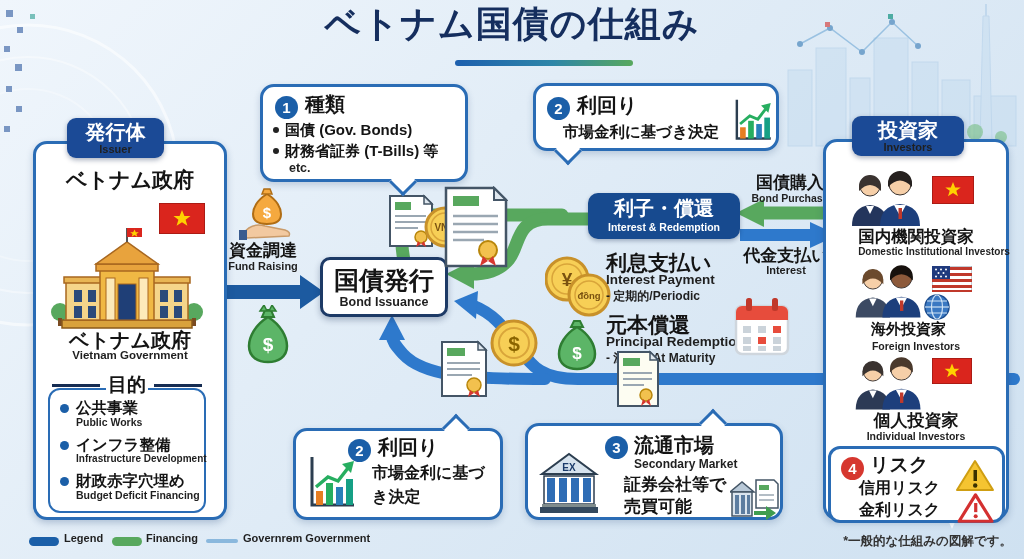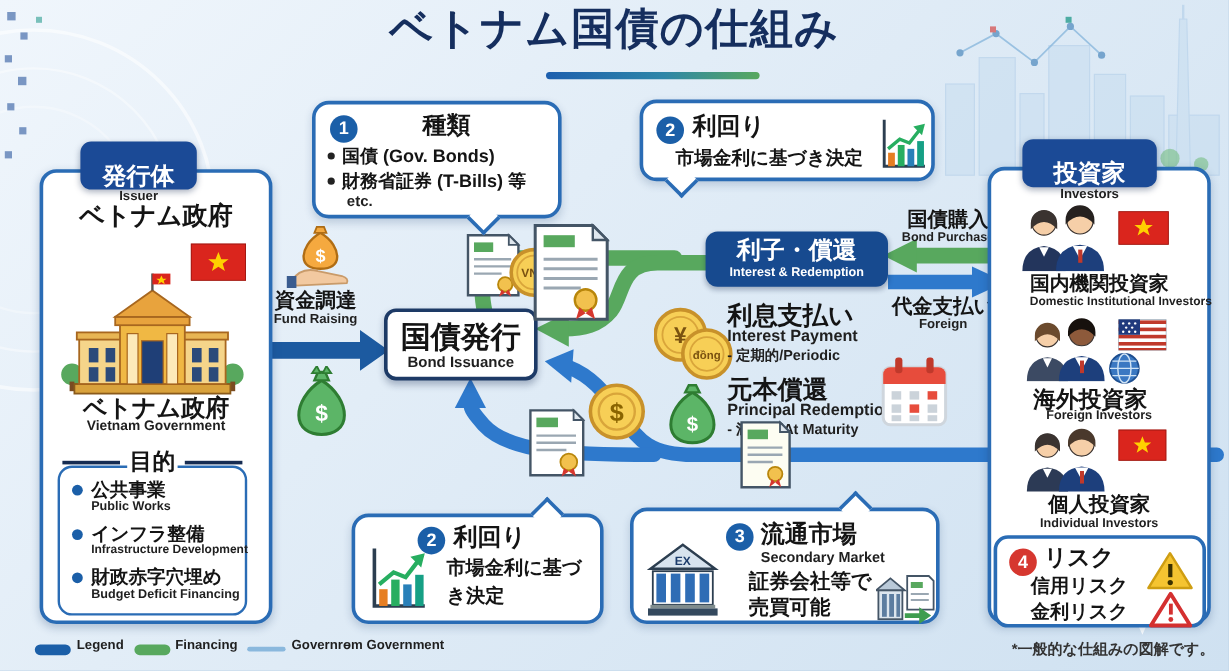--- a/index.html
+++ b/index.html
@@ -15,21 +15,21 @@
   #flows{z-index:1;}
   .icon{position:absolute;z-index:2;}
   .panel{position:absolute;background:#fff;border:3px solid #2a6cb5;border-radius:14px;
          box-shadow:0 3px 7px rgba(25,60,110,.25);z-index:3;}
   .bubble{position:absolute;background:#fff;border:3px solid #2a6cb5;border-radius:14px;
           box-shadow:0 3px 7px rgba(25,60,110,.2);z-index:3;}
   .tail{position:absolute;width:20px;height:20px;background:#fff;transform:rotate(45deg);}
   .tail.down{border-right:3px solid #2a6cb5;border-bottom:3px solid #2a6cb5;bottom:-13px;}
   .tail.up{border-left:3px solid #2a6cb5;border-top:3px solid #2a6cb5;top:-13px;}
   .badge{position:absolute;background:#1b4a96;color:#fff;border-radius:9px;text-align:center;
-         z-index:4;box-shadow:0 2px 5px rgba(10,30,70,.35);padding-top:19px;}
+         z-index:4;box-shadow:0 2px 5px rgba(10,30,70,.35);padding-top:4px;}
   .badge .ja{font-size:20px;font-weight:bold;line-height:1.05;}
   .badge .en{font-size:11px;font-weight:bold;line-height:1.1;}
   .banner{position:absolute;background:#174a8f;color:#fff;border-radius:10px;text-align:center;
           z-index:2;box-shadow:0 2px 4px rgba(10,30,70,.3);}
   .num{width:23px;height:23px;border-radius:50%;background:#1b5fa8;color:#fff;font-weight:bold;
        font-size:15px;display:flex;align-items:center;justify-content:center;position:absolute;}
   .num.red{background:#d6372f;}
   .jp{font-weight:bold;color:#141414;}
   .en{font-weight:bold;color:#1f1f1f;}
   .dot{position:absolute;width:9px;height:9px;border-radius:50%;background:#1b5fa8;}
@@ -220,21 +220,21 @@
   </svg>
 
   <div class="banner" style="left:588px;top:193px;width:152px;height:46px;">
     <div style="font-size:20px;font-weight:bold;margin-top:2px;">利子・償還</div>
     <div style="font-size:10.5px;font-weight:bold;margin-top:-1px;">Interest &amp; Redemption</div>
   </div>
 
   <div class="abs ctr jp" style="left:742px;top:171px;width:96px;font-size:17px;z-index:2;">国債購入</div>
   <div class="abs ctr en" style="left:742px;top:192px;width:96px;font-size:10.5px;z-index:2;">Bond Purchase</div>
   <div class="abs ctr jp" style="left:736px;top:244px;width:100px;font-size:17px;z-index:2;">代金支払い</div>
-  <div class="abs ctr en" style="left:736px;top:264px;width:100px;font-size:11px;z-index:2;">Foreign</div>
+  <div class="abs ctr en" style="left:736px;top:264px;width:100px;font-size:11px;z-index:2;">Interest</div>
 
   <svg class="icon" style="left:545px;top:255px;" width="66" height="62" viewBox="0 0 66 62">
     <circle cx="22" cy="24" r="21" fill="#f7cf56" stroke="#c8912a" stroke-width="3"></circle>
     <circle cx="22" cy="24" r="15" fill="none" stroke="#d9a53a" stroke-width="1.5"></circle>
     <text x="22" y="31" font-size="19" font-weight="bold" fill="#7a5210" text-anchor="middle">¥</text>
     <circle cx="44" cy="40" r="20" fill="#f7cf56" stroke="#c8912a" stroke-width="3"></circle>
     <circle cx="44" cy="40" r="14" fill="none" stroke="#d9a53a" stroke-width="1.5"></circle>
     <text x="44" y="44" font-size="9.5" font-weight="bold" fill="#7a5210" text-anchor="middle">đồng</text>
   </svg>
   <div class="abs jp" style="left:606px;top:249px;font-size:21px;z-index:2;">利息支払い</div>
@@ -291,21 +291,21 @@
     <line x1="7" y1="29" x2="36" y2="29" stroke="#9aa7b2" stroke-width="2"></line>
     <line x1="7" y1="35" x2="28" y2="35" stroke="#9aa7b2" stroke-width="2"></line>
     <circle cx="30" cy="45" r="6" fill="#f2c14e" stroke="#b8860b" stroke-width="1.5"></circle>
     <polygon points="27,49 25,56 30,52" fill="#d6372f"></polygon>
       <polygon points="33,49 35,56 30,52" fill="#d6372f"></polygon>
   </svg>
 
   <div class="bubble" style="left:260px;top:84px;width:208px;height:98px;">
     <div class="tail down" style="left:130px;"></div>
     <div class="num" style="left:12px;top:9px;">1</div>
-    <div class="abs jp" style="left:42px;top:4px;font-size:20px;margin-left:47px;">種類</div>
+    <div class="abs jp" style="left:42px;top:4px;font-size:20px;">種類</div>
     <div class="abs jp" style="left:10px;top:34px;font-size:15px;"><span class="sdot"></span><span>国債 (Gov. Bonds)</span></div>
     <div class="abs jp" style="left:10px;top:55px;font-size:15px;"><span class="sdot"></span><span>財務省証券 (T-Bills) 等</span></div>
     <div class="abs en" style="left:26px;top:74px;font-size:12.5px;">etc.</div>
   </div>
 
   <div class="bubble" style="left:533px;top:83px;width:246px;height:68px;">
     <div class="tail down" style="left:22px;"></div>
     <div class="num" style="left:11px;top:11px;">2</div>
     <div class="abs jp" style="left:41px;top:6px;font-size:20px;">利回り</div>
     <div class="abs jp" style="left:27px;top:36px;font-size:15.5px;">市場金利に基づき決定</div>
@@ -425,21 +425,21 @@
         <circle cx="14" cy="10.5" r="1"></circle>
       </g>
   </svg>
   <svg class="icon z4" style="left:924px;top:294px;" width="26" height="26" viewBox="0 0 26 26">
     <circle cx="13" cy="13" r="12" fill="#3a78c2" stroke="#1d4e8f" stroke-width="1.5"></circle>
     <ellipse cx="13" cy="13" rx="5.5" ry="12" fill="none" stroke="#cfe3f5" stroke-width="1.2"></ellipse>
     <line x1="1" y1="13" x2="25" y2="13" stroke="#cfe3f5" stroke-width="1.2"></line>
     <line x1="3" y1="7" x2="23" y2="7" stroke="#cfe3f5" stroke-width="1"></line>
     <line x1="3" y1="19" x2="23" y2="19" stroke="#cfe3f5" stroke-width="1"></line>
   </svg>
-  <div class="abs ctr jp z4" style="left:823px;top:320px;width:171px;font-size:19px;">海外投資家</div>
+  <div class="abs ctr jp z4" style="left:823px;top:320px;width:171px;font-size:15px;">海外投資家</div>
   <div class="abs ctr en z4" style="left:823px;top:340px;width:186px;font-size:10.5px;">Foreign Investors</div>
 
   <svg class="icon z4" style="left:850px;top:354px;" width="80" height="56" viewBox="0 0 84 58">
     <circle cx="24" cy="18" r="10" fill="#f6cfa8" stroke="#3a3330" stroke-width="1"></circle>
     <path d="M13,18 A11,11 0 0 1 35,18 L35,23 Q24,11 13,23 Z" fill="#3a3330"></path>
     <path d="M6,58 Q6,39 24,37 Q42,39 42,58 Z" fill="#2c3a55"></path>
     <polygon points="20,38 28,38 24,46" fill="#fff"></polygon>
     <circle cx="54" cy="16" r="11" fill="#f6cfa8" stroke="#3a3330" stroke-width="1"></circle>
     <path d="M42,15 A12,12 0 0 1 66,15 L66,19 Q54,6 42,19 Z" fill="#4a392c"></path>
     <path d="M34,58 Q34,38 54,36 Q74,38 74,58 Z" fill="#1d3f7c"></path>

